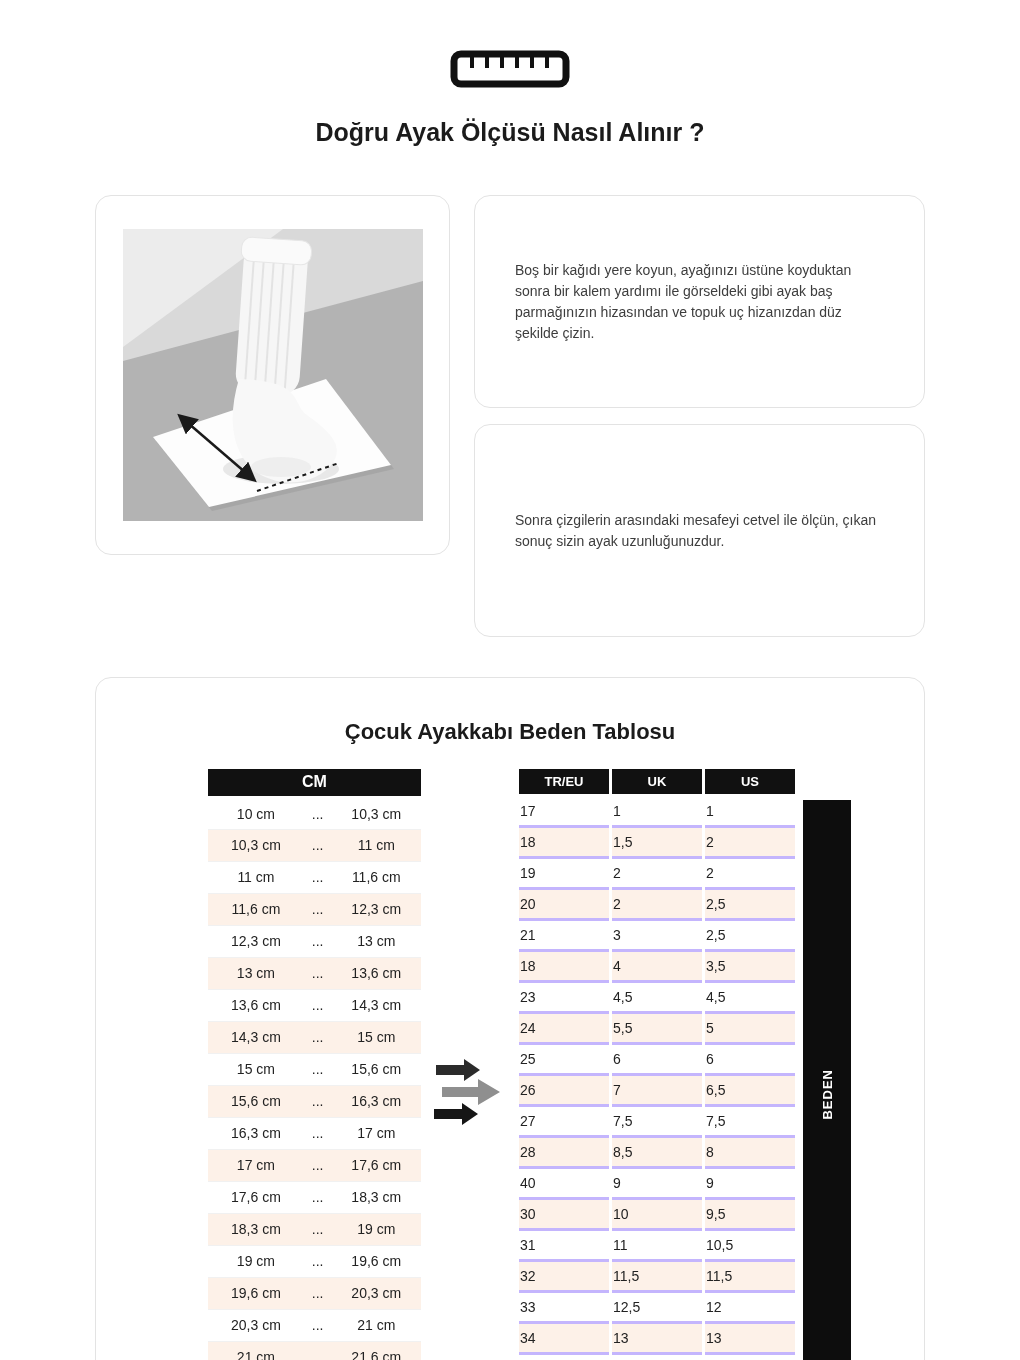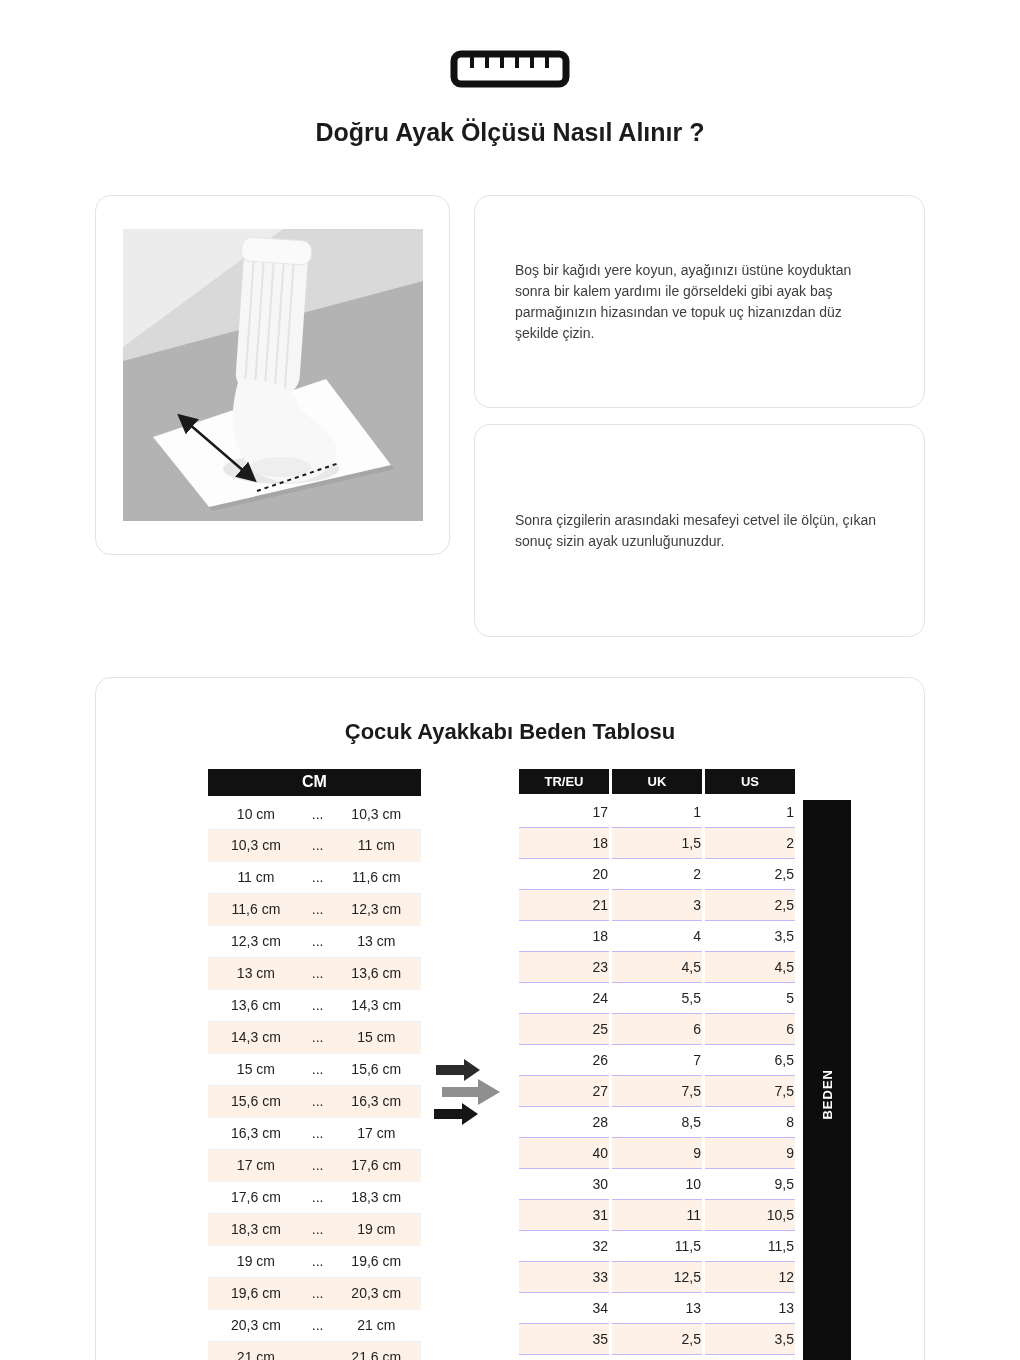--- a/index.html
+++ b/index.html
@@ -121,22 +121,22 @@
     color:#fff;
     font-size:13px;
     font-weight:bold;
     height:28px;
     width:90px;
     border-bottom:3px solid #fff;
     margin-top:12px;
   }
   .size-table td{
     height:31px;
-    text-align:right;
-    border-bottom:1px solid #c4b5fd;
+    text-align:left;
+    border-bottom:3px solid #c4b5fd;
   }
   .size-table tbody tr:nth-child(even) td{background:var(--stripe);}
   .beden-bar{
     width:48px;
     height:589px;
     margin-left:5px;
     margin-top:31px;
     background:var(--beden-bg);
     color:#fff;
     display:flex;
@@ -349,20 +349,25 @@
             <td>17</td>
             <td>1</td>
             <td>1</td>
           </tr>
           <tr>
             <td>18</td>
             <td>1,5</td>
             <td>2</td>
           </tr>
           <tr>
+            <td>19</td>
+            <td>2</td>
+            <td>2</td>
+          </tr>
+          <tr>
             <td>20</td>
             <td>2</td>
             <td>2,5</td>
           </tr>
           <tr>
             <td>21</td>
             <td>3</td>
             <td>2,5</td>
           </tr>
           <tr>

